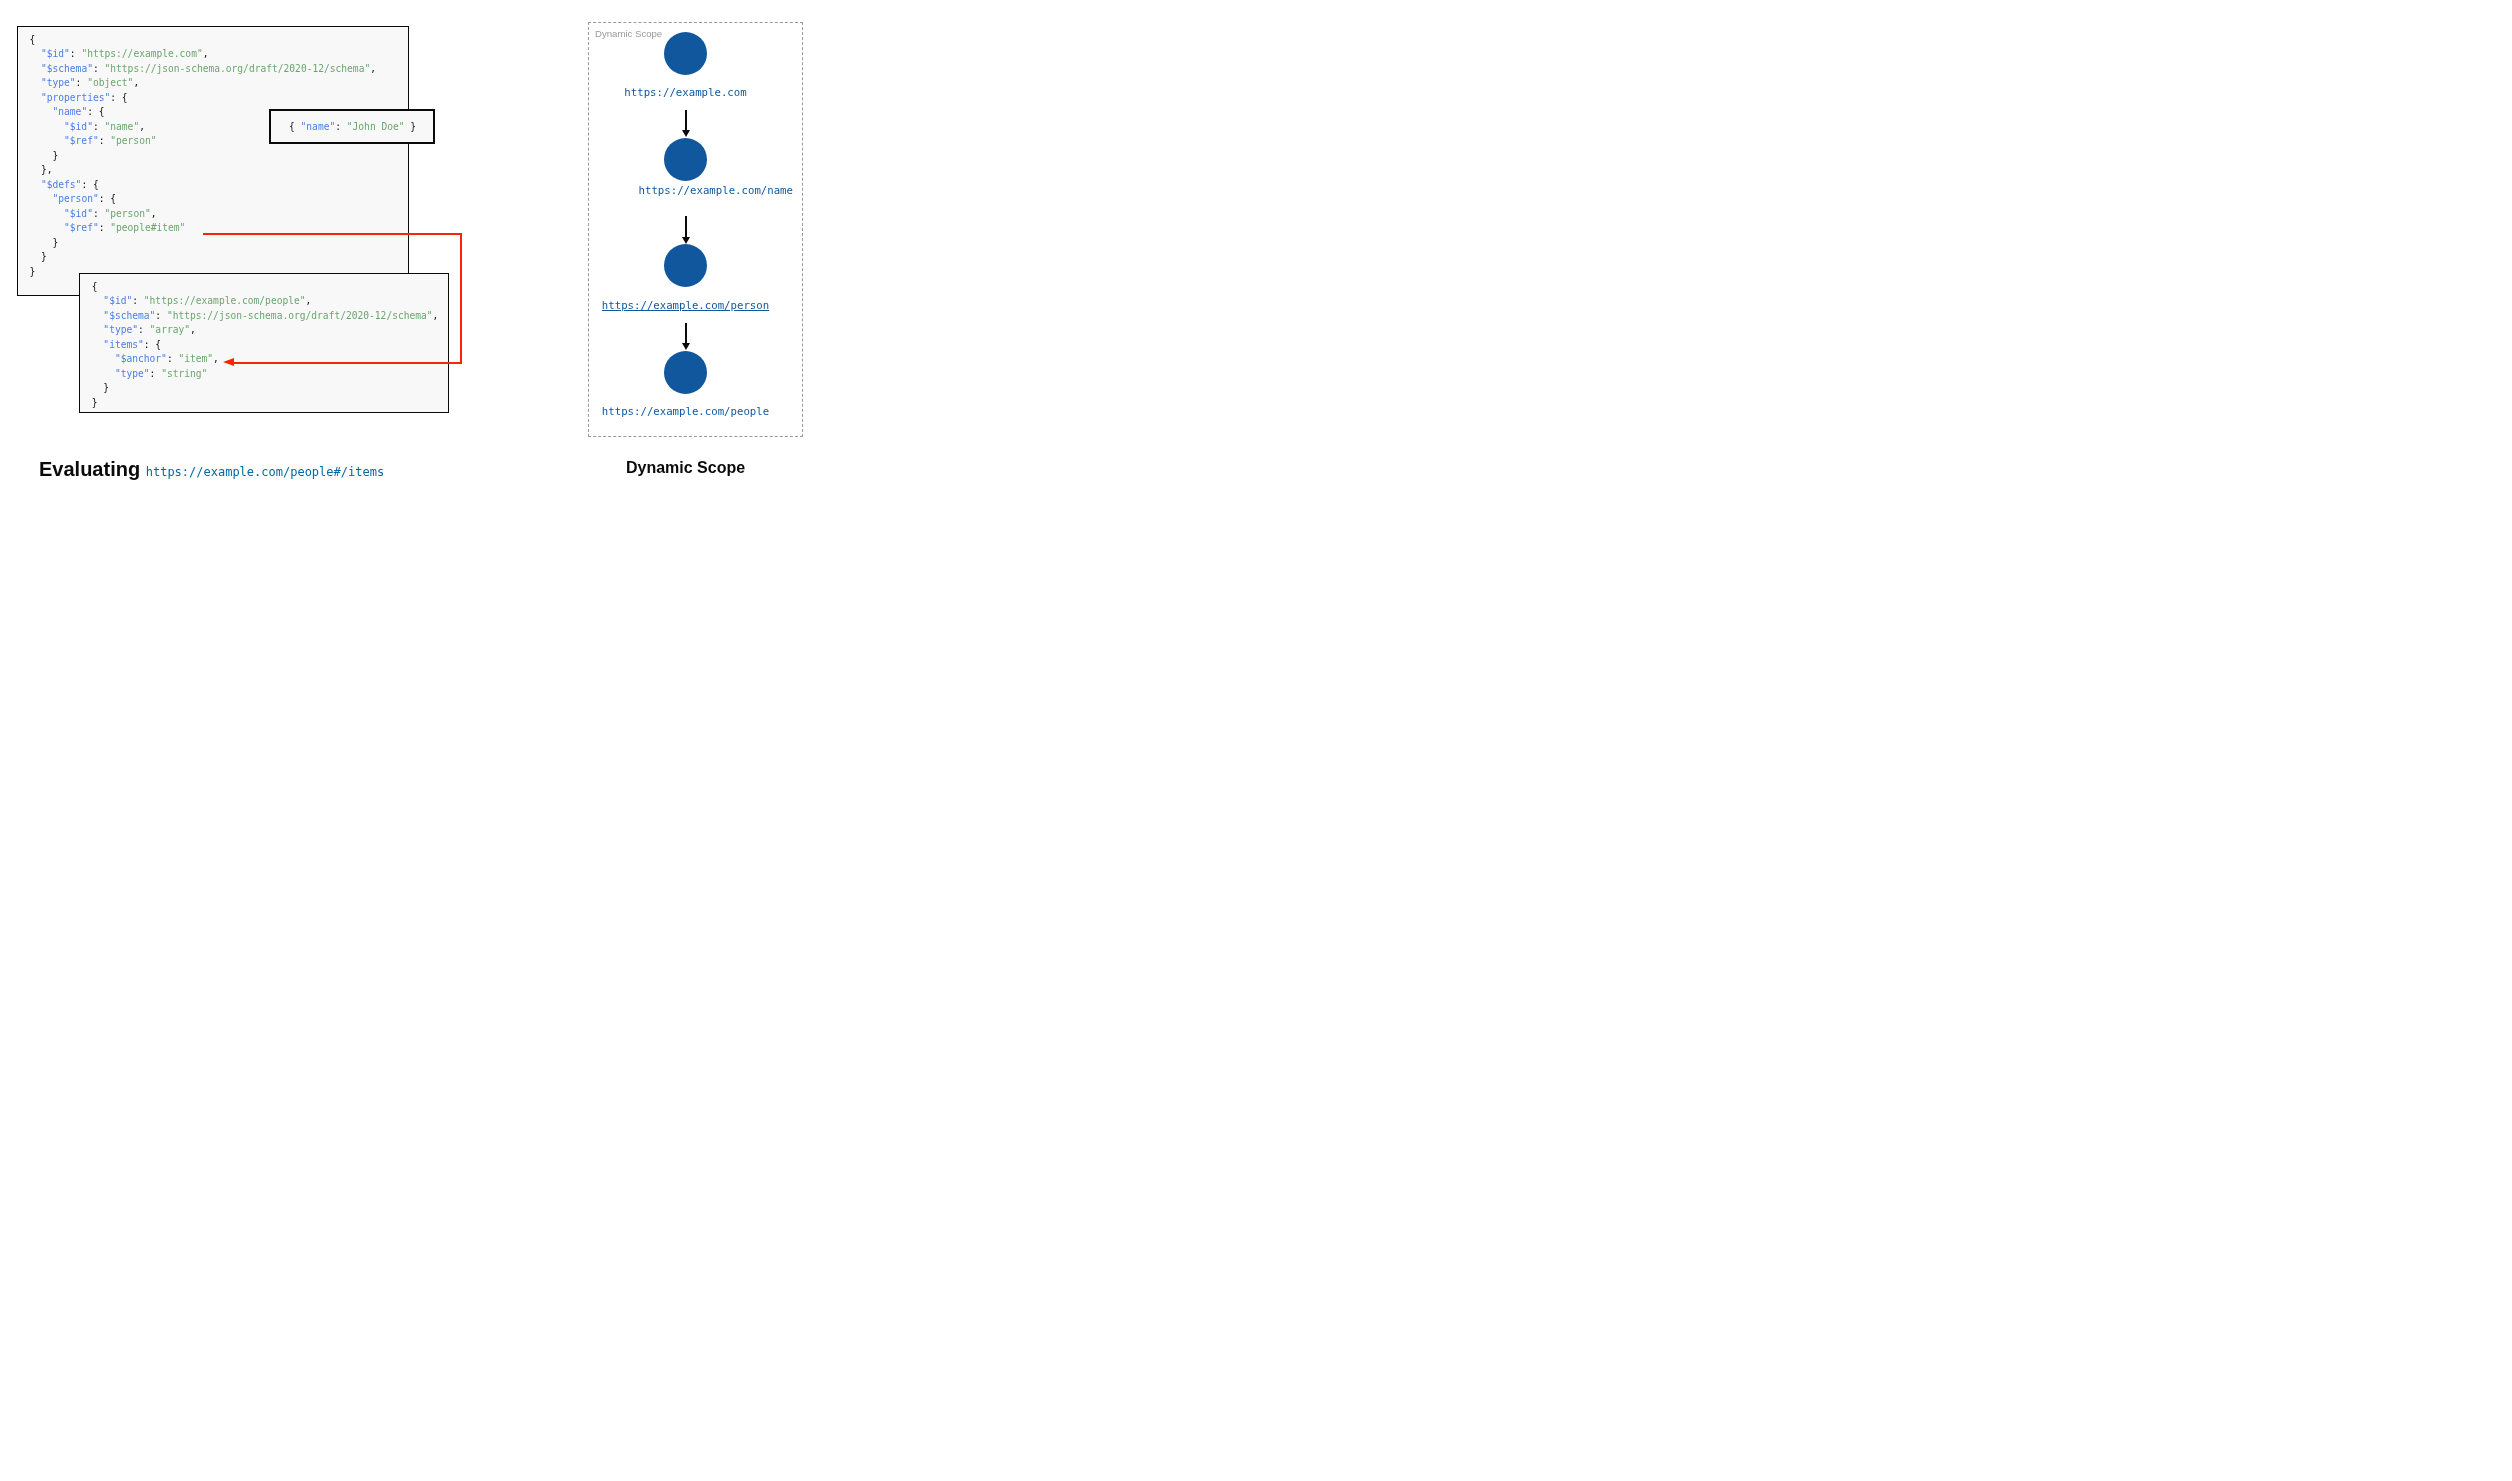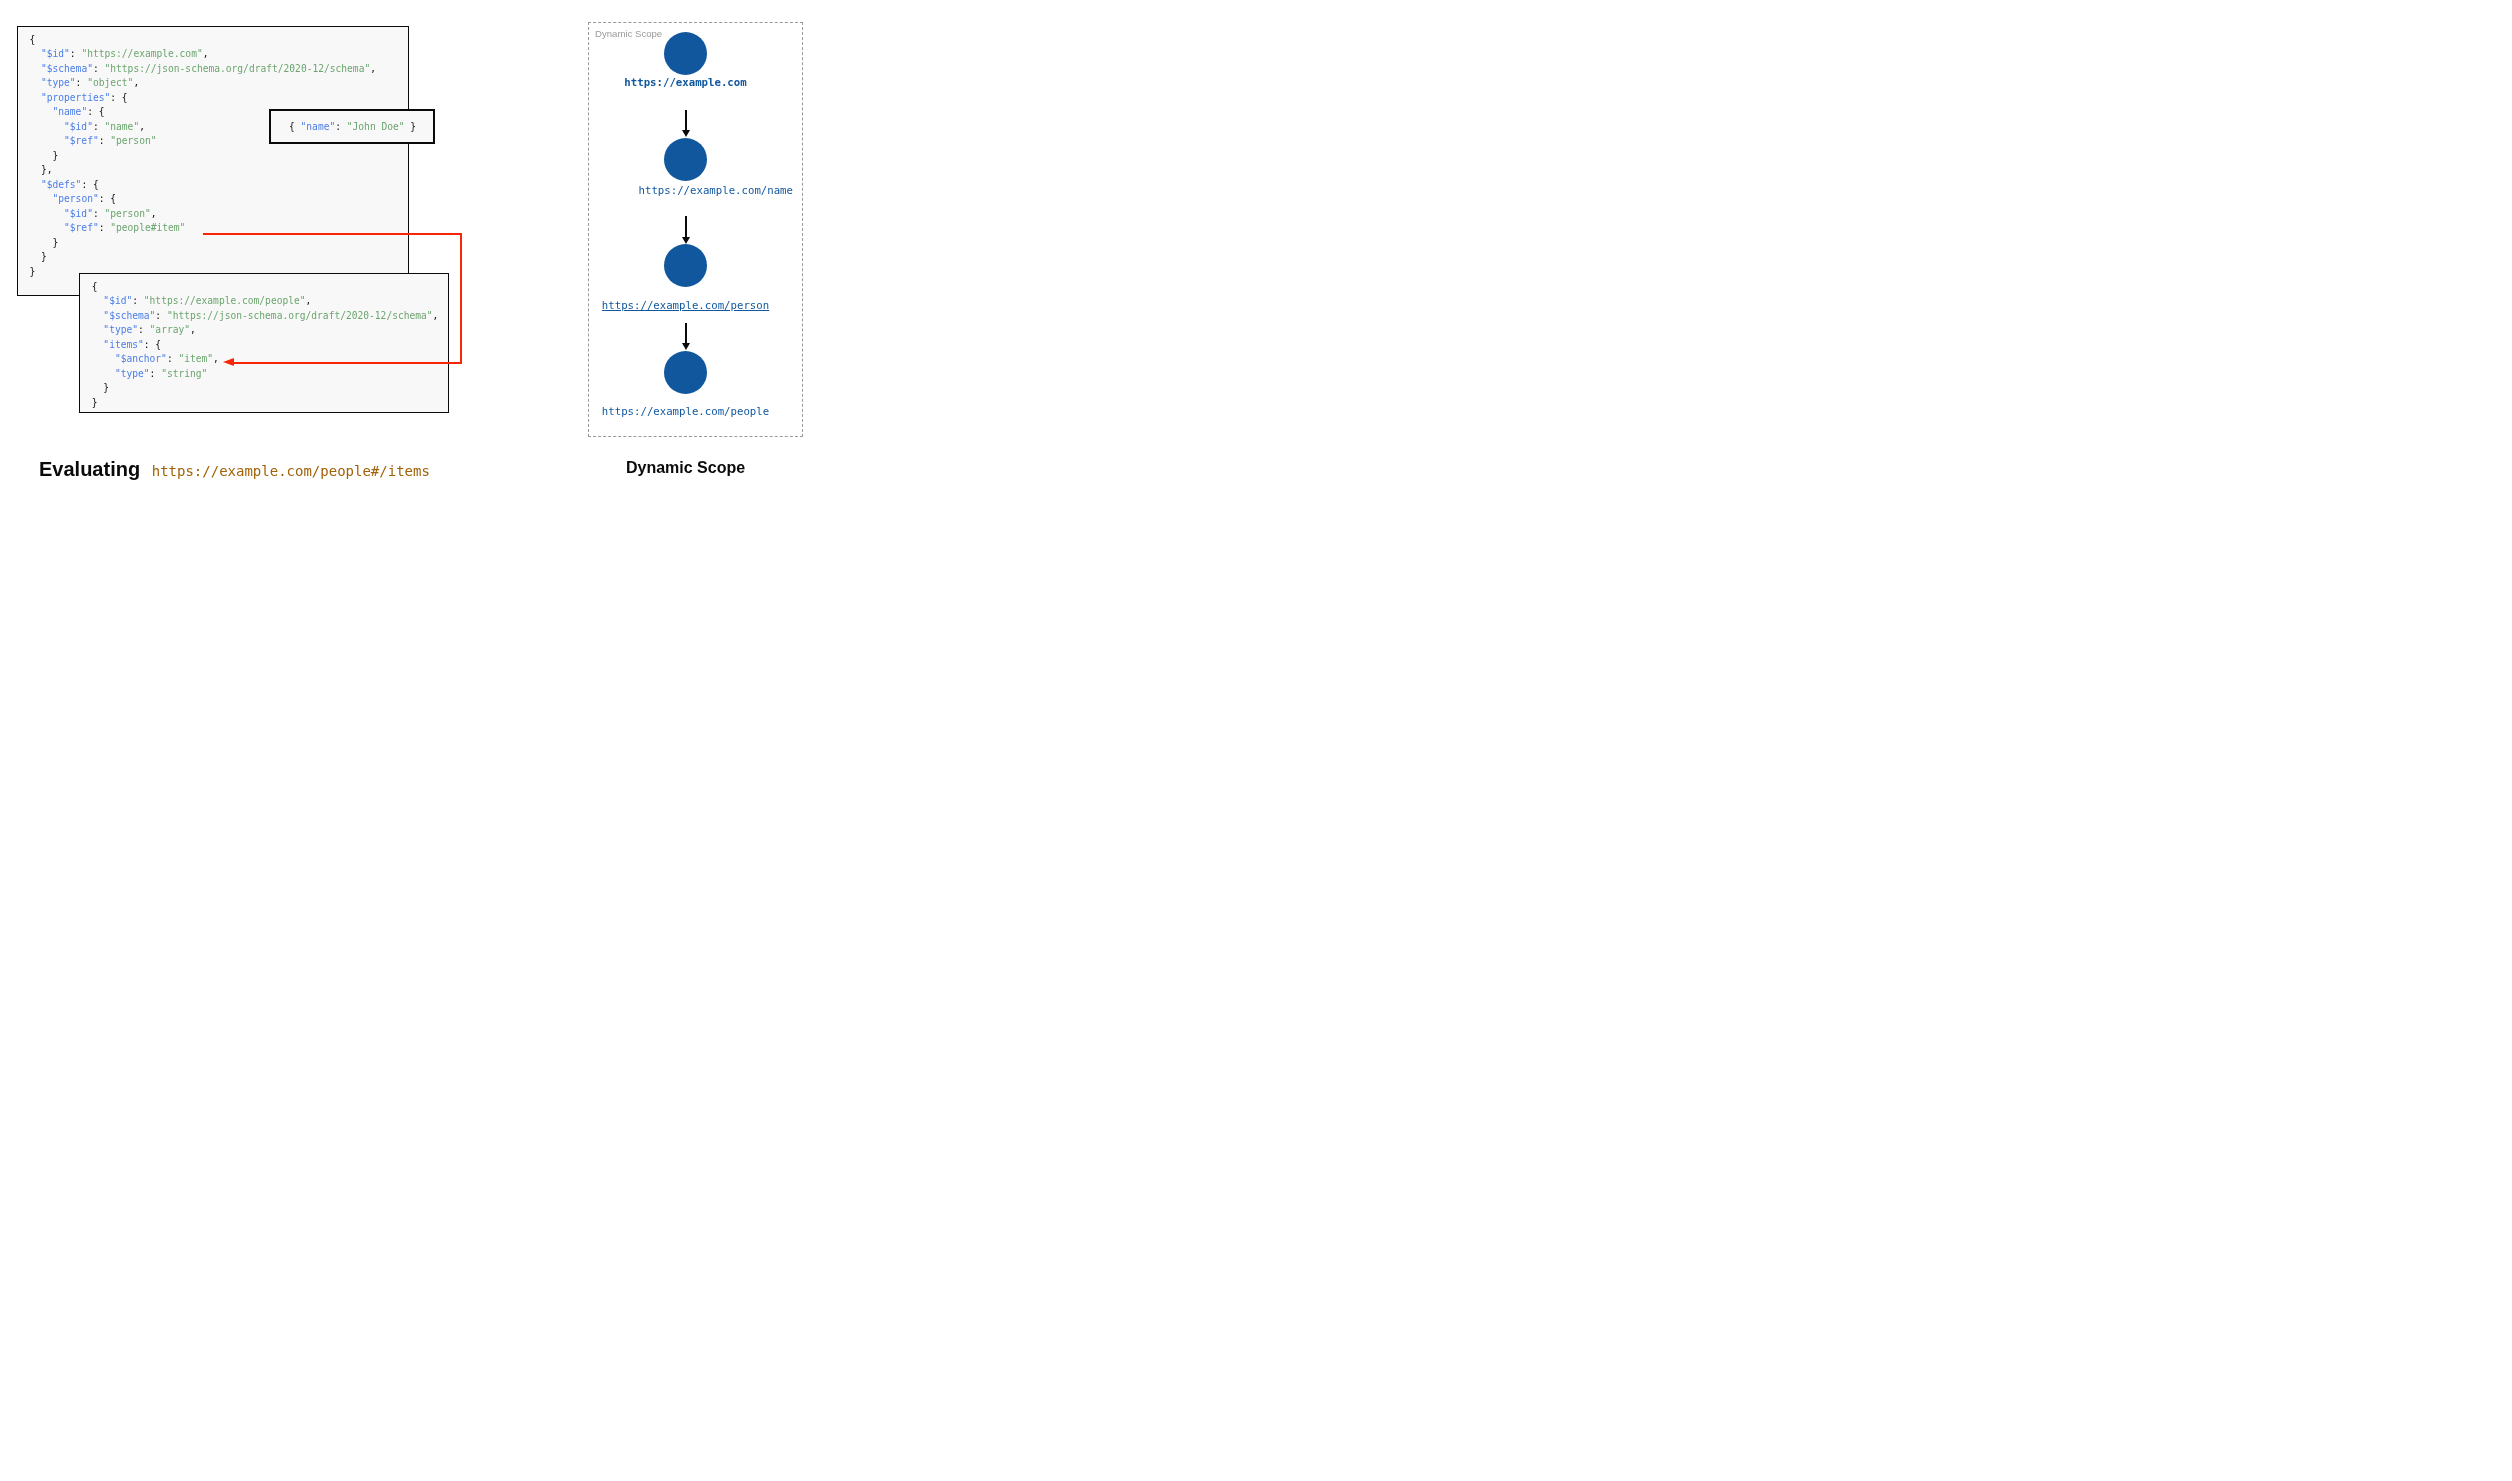--- a/index.html
+++ b/index.html
@@ -49,21 +49,21 @@
     position:absolute;left:595px;top:28px;font-size:9.6px;color:#9a9a9a;z-index:2;
   }
   #instance-box{z-index:30;border-width:2.1px;}
   #schema-b-box{z-index:20;}
   #schema-a-box{z-index:10;}
   #evaluating-caption{
     position:absolute;left:39px;top:458px;white-space:pre;
   }
   #evaluating-caption .bold{font-weight:bold;font-size:20px;color:#0a0a0a;}
   #evaluating-caption .mono{
-    font-family:"DejaVu Sans Mono",monospace;font-size:14px;font-weight:normal;color:#a16207;margin-left:6px;
+    font-family:"DejaVu Sans Mono",monospace;font-size:12px;font-weight:normal;color:#0369a1;
   }
   #scope-caption{
     position:absolute;left:578px;top:459px;width:215px;text-align:center;
     font-size:16px;font-weight:bold;color:#0a0a0a;
   }
   #instance-label{
     position:absolute;left:269px;top:153px;width:166px;text-align:center;
     font-size:12.3px;font-weight:bold;color:#0a0a0a;
   }
 </style>
@@ -87,21 +87,21 @@
 
   <div class="redseg" style="left:203px;top:233px;width:259px;height:2.1px;"></div>
   <div class="redseg" style="left:460px;top:233px;width:2.1px;height:130px;"></div>
   <div class="redseg" style="left:234px;top:362px;width:228px;height:2.1px;"></div>
   <div class="red-arrowhead" style="left:223px;top:358px;"></div>
 
   <div id="scope-panel"></div>
   <div id="watermark">Dynamic Scope</div>
   <div id="scope-chain">
       <div class="scope-node-circle" style="left: 664px; top: 32px;"></div>
-      <div class="scope-node-label" style="top: 76px; font-weight: bold;">https://example.com</div>
+      <div class="scope-node-label" style="top: 86px;">https://example.com</div>
       <div class="scope-arrow-line" style="top: 110px;"></div>
       <div class="scope-arrow-head" style="top: 130px;"></div>
       <div class="scope-node-circle" style="left: 664px; top: 138px;"></div>
       <div class="scope-node-label" style="top: 184px; text-align: right;">https://example.com/name</div>
       <div class="scope-arrow-line" style="top: 216px;"></div>
       <div class="scope-arrow-head" style="top: 237px;"></div>
       <div class="scope-node-circle" style="left: 664px; top: 244px;"></div>
       <div class="scope-node-label" style="top: 299px; text-decoration: underline;">https://example.com/person</div>
       <div class="scope-arrow-line" style="top: 323px;"></div>
       <div class="scope-arrow-head" style="top: 343px;"></div>

